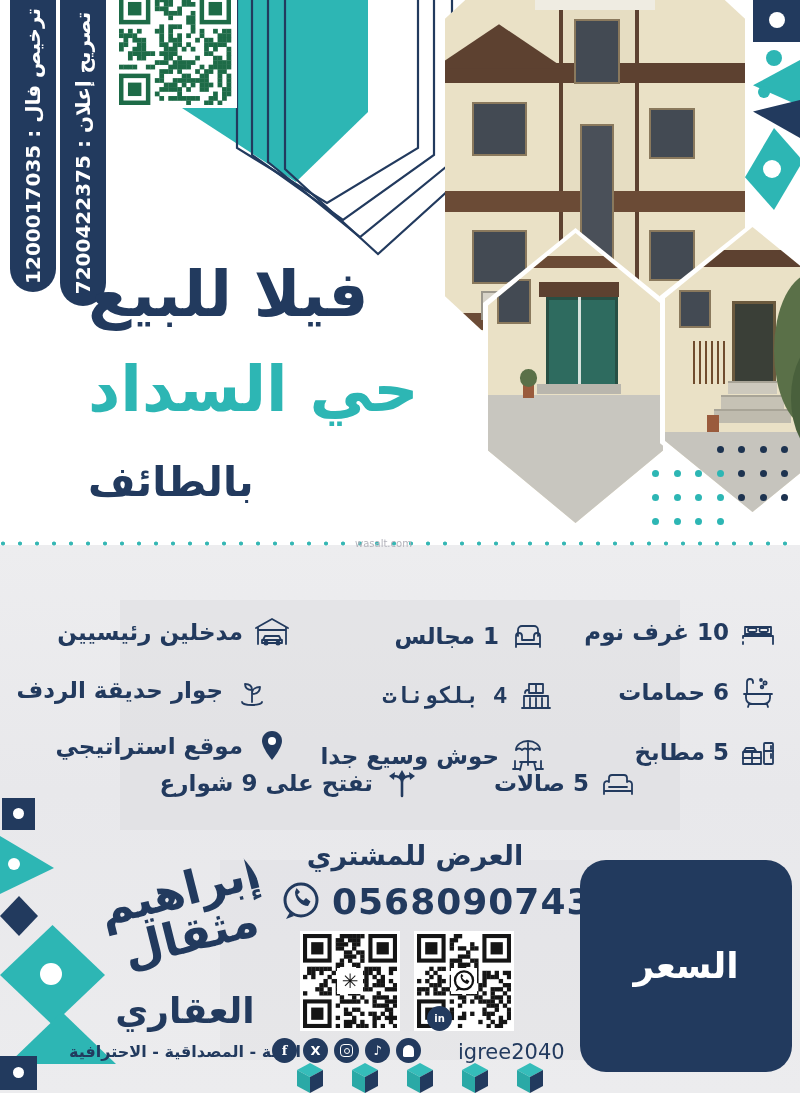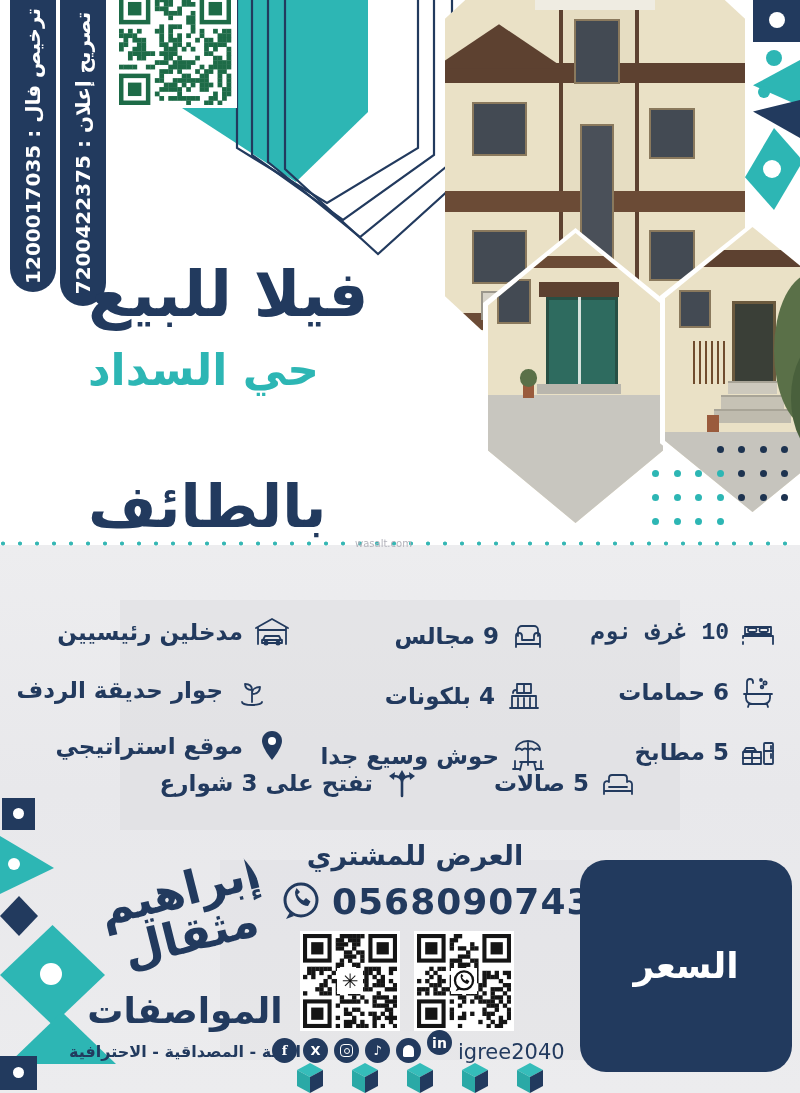--- a/index.html
+++ b/index.html
@@ -378,28 +378,28 @@
       <span style="left: 86px; top: 48px; background: rgb(29, 51, 80);"></span>
       <span style="left: 107.5px; top: 48px; background: rgb(29, 51, 80);"></span>
       <span style="left: 129px; top: 48px; background: rgb(29, 51, 80);"></span>
       <span style="left: 0px; top: 72px; background: rgb(45, 182, 180);"></span>
       <span style="left: 21.5px; top: 72px; background: rgb(45, 182, 180);"></span>
       <span style="left: 43px; top: 72px; background: rgb(45, 182, 180);"></span>
       <span style="left: 64.5px; top: 72px; background: rgb(45, 182, 180);"></span>
     </div>
 
   <div class="abs tline navy" style="left:88px;top:258px;font-size:63px;">فيلا للبيع</div>
-  <div class="abs tline teal" style="left:88px;top:344px;font-size:44px;">حي السداد</div>
-  <div class="abs tline navy" style="left:88px;top:472px;font-size:59px;">بالطائف</div>
+  <div class="abs tline teal" style="left:88px;top:353px;font-size:63px;">حي السداد</div>
+  <div class="abs tline navy" style="left:88px;top:458px;font-size:41px;">بالطائف</div>
 
   <div class="abs dotline" style="left:0;top:541px;width:800px;"></div>
   <div class="abs" style="left:355px;top:538px;font-size:10px;color:#b4b4bc;direction:ltr;">wasalt.com</div>
 
 
-  <div class="spec" style="top:612px;right:22px;font-family:Liberation Mono, monospace;">
+  <div class="spec" style="top:612px;right:22px;">
     <svg viewBox="0 0 40 40">
         <g class="st">
       <path d="M5 24h30v6M5 30v2M35 30v2M5 24v2M7 24v-9h26v9M7 22h26"></path>
       <rect x="10" y="16" width="8.5" height="4" rx="1.5"></rect>
           <rect x="21.5" y="16" width="8.5" height="4" rx="1.5"></rect>
         </g>
       </svg>
     <span>10 غرف نوم</span>
   </div>
   <div class="spec" style="top:672px;right:22px;">
@@ -424,23 +424,23 @@
       </svg>
     <span>5 مطابخ</span>
   </div>
 
   <div class="spec" style="top:616px;right:252px;">
     <svg viewBox="0 0 40 40">
         <g class="st">
       <path d="M8 28h24M8 28v3M32 28v3M8 28v-8a3 3 0 016 0v4h12v-4a3 3 0 016 0v8M10 20v-6a4 4 0 014-4h12a4 4 0 014 4v6"></path>
         </g>
       </svg>
-    <span>9 مجالس</span>
-  </div>
-  <div class="spec" style="top:676px;right:256px;">
+    <span>1 مجالس</span>
+  </div>
+  <div class="spec" style="top:676px;right:244px;font-family:Liberation Mono, monospace;">
     <svg viewBox="0 0 40 40">
         <g class="st">
       <path d="M8 20h24M8 20v12M14 22v10M20 22v10M26 22v10M32 20v12M6 32h28"></path>
       <rect x="13" y="8" width="14" height="9"></rect>
           <path d="M20 8v9M9 17c0-2 1-3 3-3"></path>
         </g>
       </svg>
     <span>4 بلكونات</span>
   </div>
   <div class="spec" style="top:736px;right:252px;">
@@ -488,42 +488,42 @@
   </div>
   <div class="spec" style="top:763px;right:378px;">
     <svg viewBox="0 0 40 40">
       <g fill="none" stroke="#223a5e" stroke-width="2.6" stroke-linecap="round">
         <path d="M20 33V13M20 19c0-4-4-6-8-6M20 19c0-4 4-6 8-6"></path>
         </g>
       <path d="M16 14l4-7 4 7z" fill="#223a5e"></path>
       <path d="M13 9l-6 4 5 4z" fill="#223a5e"></path>
       <path d="M27 9l6 4-5 4z" fill="#223a5e"></path>
       </svg>
-    <span>تفتح على 3 شوارع</span>
+    <span>تفتح على 9 شوارع</span>
   </div>
 
   <div class="shape" style="left:2px;top:798px;width:33px;height:32px;background:#223a5e;">
     <span class="wdot" style="left:11px;top:10px;width:11px;height:11px;"></span>
     </div>
   <div class="shape" style="left:0;top:836px;width:54px;height:58px;background:#2db6b4;clip-path:polygon(0 0,100% 55%,0 100%);">
     <span class="wdot" style="left:8px;top:22px;width:12px;height:12px;"></span>
     </div>
   <div class="shape" style="left:0;top:896px;width:38px;height:40px;background:#223a5e;clip-path:polygon(50% 0,100% 50%,50% 100%,0 50%);"></div>
   <div class="shape" style="left:0;top:925px;width:105px;height:100px;background:#2db6b4;clip-path:polygon(50% 0,100% 50%,50% 100%,0 50%);">
     <span class="wdot" style="left:40px;top:38px;width:22px;height:22px;"></span>
     </div>
   <div class="shape" style="left:8px;top:1012px;width:108px;height:52px;background:#2db6b4;clip-path:polygon(0 100%,50% 0,100% 100%);"></div>
   <div class="shape" style="left:0;top:1056px;width:37px;height:34px;background:#223a5e;">
     <span class="wdot" style="left:13px;top:11px;width:11px;height:11px;"></span>
     </div>
 
   <div class="abs cal-circle" style="left:105px;top:833px;width:160px;height:160px;">
     <span style="font-size:46px;font-weight:bold;color:#223a5e;transform:rotate(-14deg);text-align:center;line-height:1.0;">إبراهيم مثقال</span>
   </div>
-  <div class="abs" style="left:85px;top:990px;width:200px;text-align:center;font-size:36px;font-weight:bold;color:#223a5e;">المواصفات</div>
+  <div class="abs" style="left:85px;top:990px;width:200px;text-align:center;font-size:36px;font-weight:bold;color:#223a5e;">العقاري</div>
   <div class="abs" style="left:35px;top:1042px;width:300px;text-align:center;font-size:16px;font-weight:bold;color:#223a5e;">الثقة - المصداقية - الاحترافية</div>
 
   <div class="abs" style="left:270px;top:840px;width:290px;text-align:center;font-size:27px;font-weight:bold;color:#223a5e;">العرض للمشتري</div>
   <div class="abs" style="left:278px;top:878px;display:flex;align-items:center;gap:8px;direction:ltr;">
     <svg width="46" height="46" viewBox="0 0 46 46">
       <circle cx="23" cy="22" r="16" fill="none" stroke="#223a5e" stroke-width="3"></circle>
       <path d="M12 34l-4 7 8-3z" fill="#223a5e"></path>
       <path d="M17 14c0 8 7 14 13 14l2.5-4.5-4.5-3.5-2.5 2.5c-2.5-1-5-3.5-6-6l2.5-2.5L18.5 10z" fill="#223a5e"></path>
       </svg>
     <span style="font-size:36px;font-weight:bold;color:#223a5e;letter-spacing:1px;">0568090743</span>
@@ -877,21 +877,21 @@
   <div class="soc" style="left:303px;top:1038px;">X</div>
   <div class="soc" style="left:334px;top:1038px;">
     <span style="width:11px;height:11px;border:1.5px solid #fff;border-radius:4px;display:flex;align-items:center;justify-content:center;">
       <span style="width:4px;height:4px;border:1.2px solid #fff;border-radius:50%;"></span>
       </span>
     </div>
   <div class="soc" style="left:365px;top:1038px;">♪</div>
   <div class="soc" style="left:396px;top:1038px;">
     <span style="width:11px;height:12px;background:#fff;border-radius:6px 6px 2px 2px;"></span>
     </div>
-  <div class="soc" style="left:427px;top:1030px;font-size:14px;">in</div>
+  <div class="soc" style="left:427px;top:1006px;font-size:10px;">in</div>
   <div class="abs" style="left:458px;top:1040px;font-size:21px;color:#223a5e;direction:ltr;">igree2040</div>
 
   <div class="abs" id="cubes" style="left:275px;top:1062px;width:270px;height:32px;display:flex;gap:25px;">
       <svg width="30" height="32" viewBox="0 0 30 32">
   <polygon points="15,1 28,8 15,15 2,8" fill="#35bdba"></polygon>
   <polygon points="2,8 15,15 15,31 2,24" fill="#2aa9a6"></polygon>
   <polygon points="28,8 15,15 15,31 28,24" fill="#223a5e"></polygon>
       </svg>
       <svg width="30" height="32" viewBox="0 0 30 32">
   <polygon points="15,1 28,8 15,15 2,8" fill="#35bdba"></polygon>

